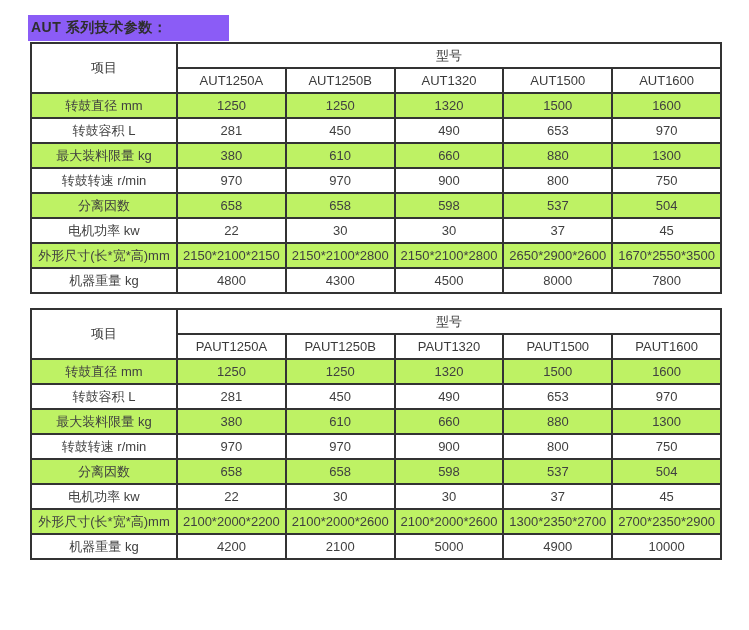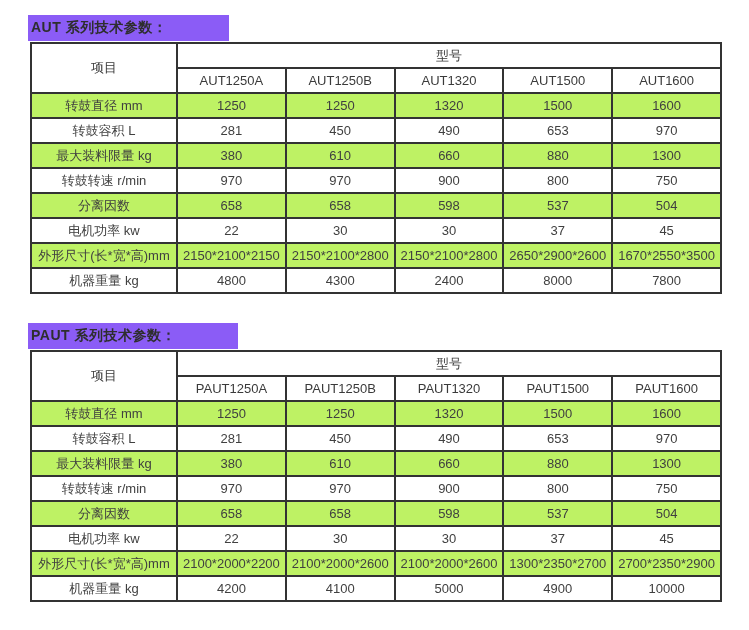--- a/index.html
+++ b/index.html
@@ -142,30 +142,29 @@
           <td>2150*2100*2150</td>
           <td>2150*2100*2800</td>
           <td>2150*2100*2800</td>
           <td>2650*2900*2600</td>
           <td>1670*2550*3500</td>
         </tr>
         <tr>
           <th>机器重量 kg</th>
           <td>4800</td>
           <td>4300</td>
-          <td>2400</td>
+          <td>4500</td>
           <td>8000</td>
           <td>7800</td>
         </tr>
       </tbody>
   </table>
 </div>
 
 <div class="section">
-  <div class="tbl-title">PAUT 系列技术参数：</div>
   <table class="params">
     <colgroup>
       <col class="c-item">
         <col class="c-val">
         <col class="c-val">
         <col class="c-val">
         <col class="c-val">
         <col class="c-val">
     </colgroup>
     <thead>
@@ -234,20 +233,20 @@
           <th>外形尺寸(长*宽*高)mm</th>
           <td>2100*2000*2200</td>
           <td>2100*2000*2600</td>
           <td>2100*2000*2600</td>
           <td>1300*2350*2700</td>
           <td>2700*2350*2900</td>
         </tr>
         <tr>
           <th>机器重量 kg</th>
           <td>4200</td>
-          <td>4100</td>
+          <td>2100</td>
           <td>5000</td>
           <td>4900</td>
           <td>10000</td>
         </tr>
       </tbody>
   </table>
 </div>
 
 </body></html>

